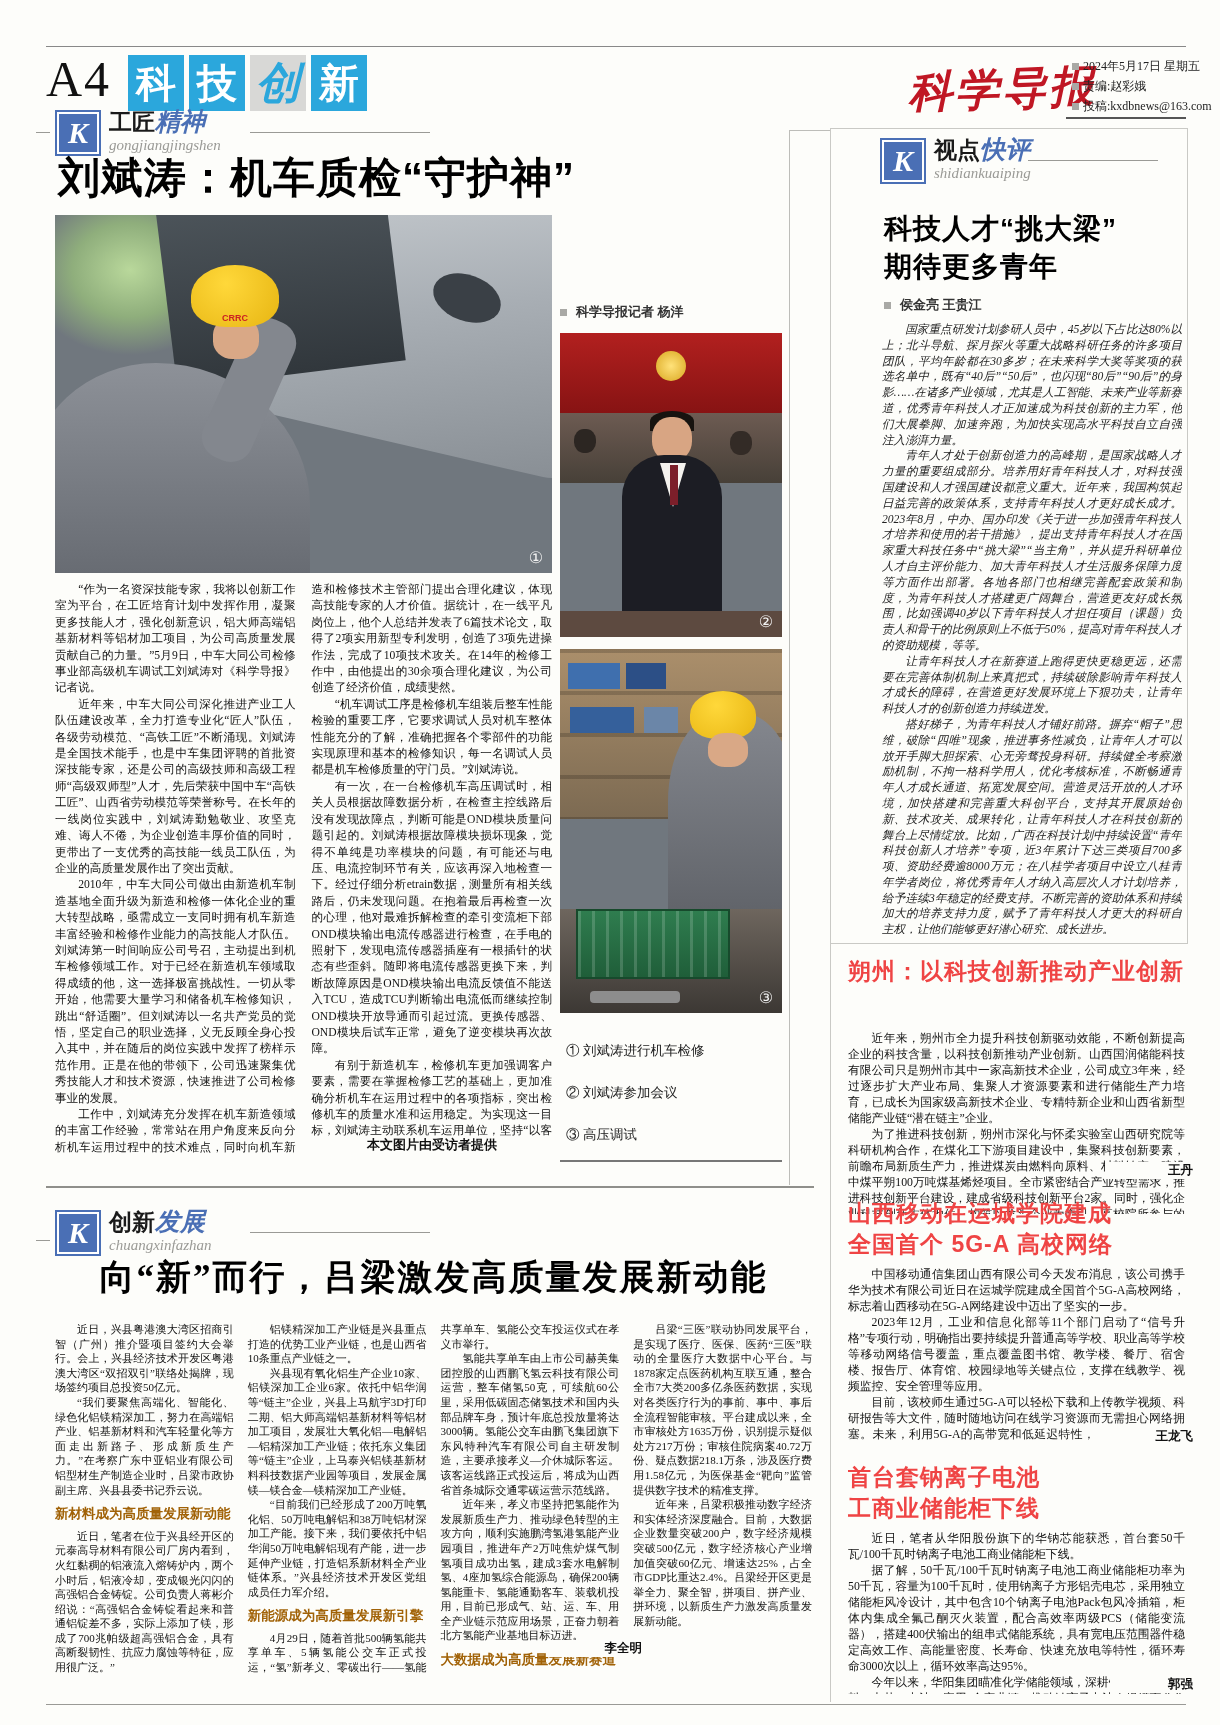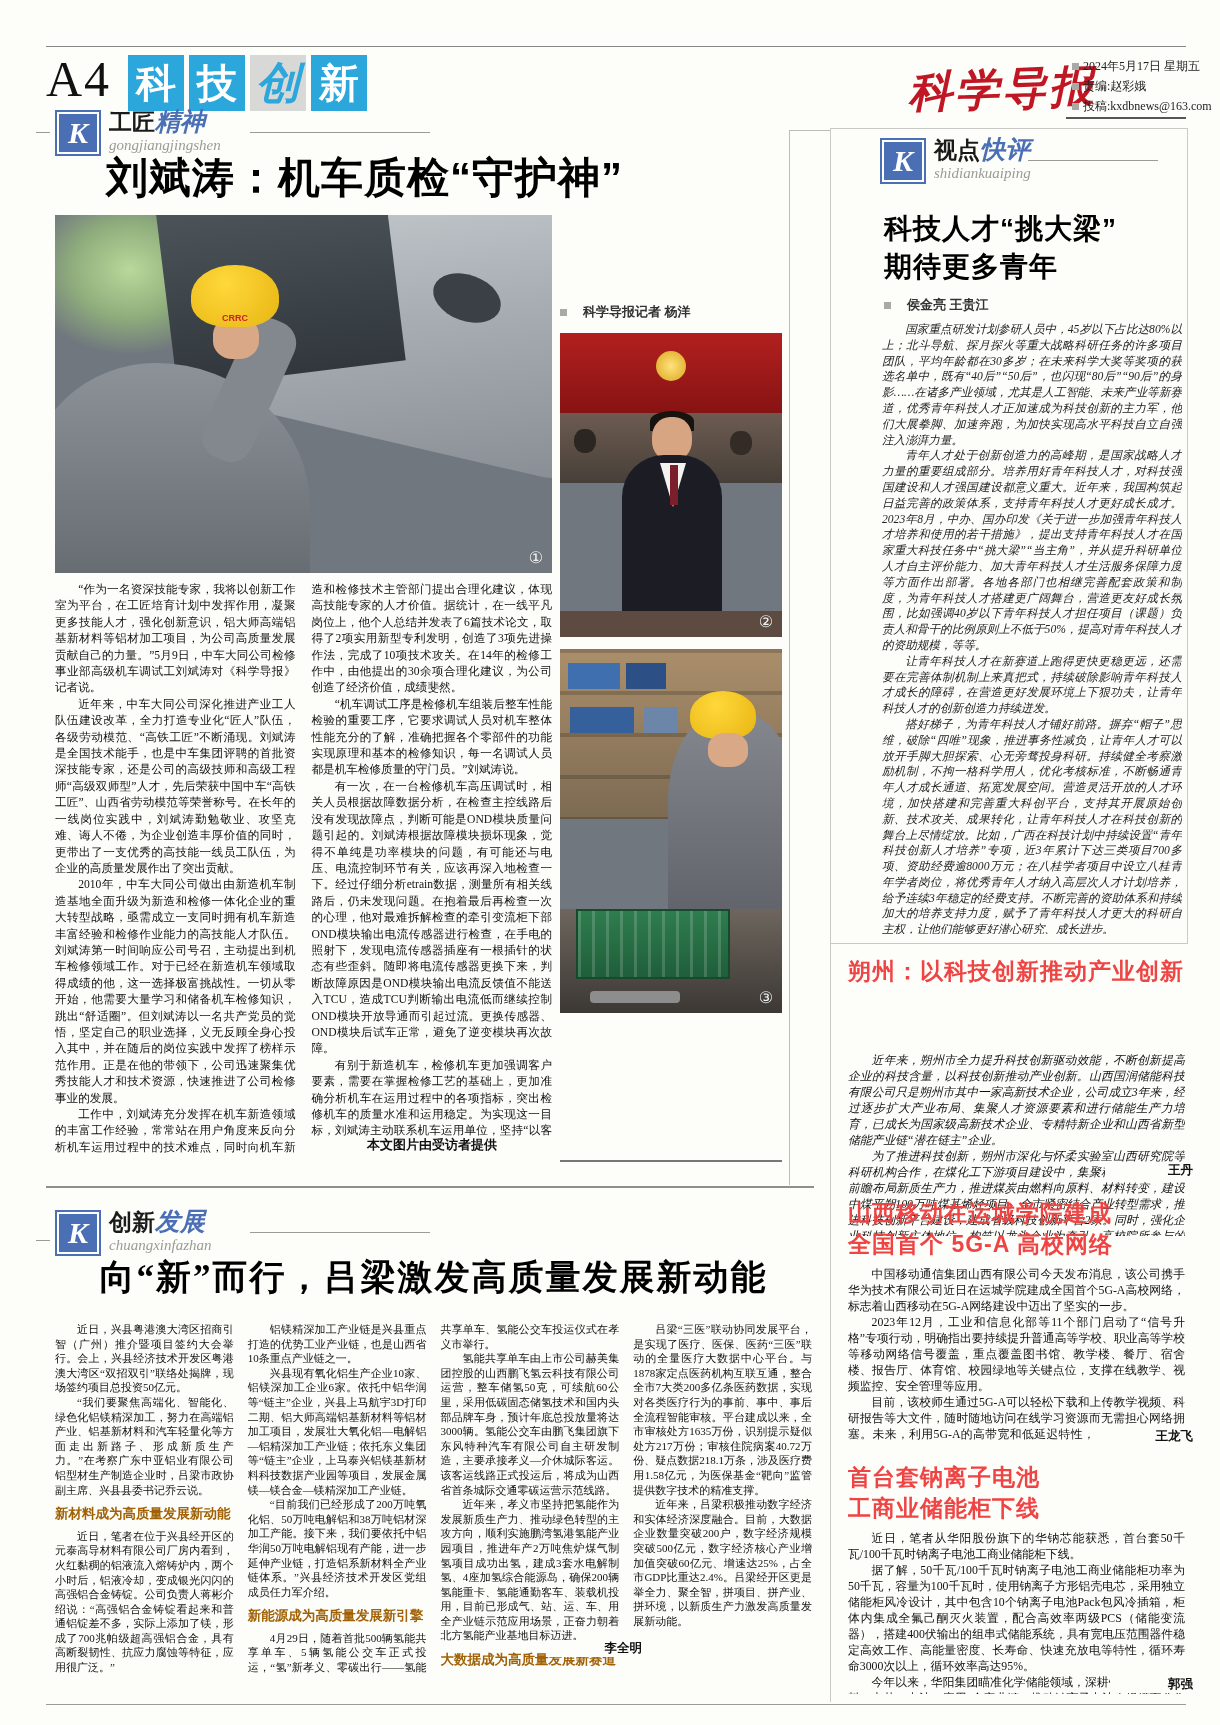--- a/index.html
+++ b/index.html
@@ -29,26 +29,26 @@
   .kbox span{color:#fff;font-family:"Liberation Serif",serif;font-style:italic;font-weight:bold;font-size:30px;}
   .colname{font-size:23px;line-height:24px;white-space:nowrap;}
   .cn-black{font-weight:bold;color:#1a1a1a;font-family:"Liberation Sans",sans-serif;}
   .cn-blue{font-weight:bold;color:#4a6fb5;font-style:italic;font-size:25px;}
   .pinyin{font-style:italic;color:#9a9a96;font-size:15px;margin-top:2px;}
   .badgeline{position:absolute;background:#9a9a96;height:1px;}
 
   
   .mainhead{position:absolute;font-family:"Liberation Sans",sans-serif;font-weight:bold;
             color:#000;letter-spacing:1px;}
-  .h-liu{font-size:42px;margin-left:48px;}
+  .h-liu{font-size:42px;}
   .h-luliang{font-size:35px;font-family:"Liberation Serif",serif;font-weight:800;text-align:center;letter-spacing:2px;}
   .h-comment{font-size:28px;line-height:38px;}
   .h-side{font-size:23px;line-height:31px;letter-spacing:1px;font-family:"Liberation Sans",sans-serif;font-weight:bold;position:absolute;color:#ef4444;}
 
-  .byline{position:absolute;font-size:13px;font-weight:bold;color:#333;display:flex;align-items:center;gap:16px;
+  .byline{position:absolute;font-size:13px;font-weight:bold;color:#333;display:flex;align-items:center;gap:9px;
           font-family:"Liberation Sans",sans-serif;}
 
   
   .body-cols{position:absolute;overflow:hidden;text-align:justify;}
   .para{margin:0;text-indent:2em;}
   .subhead{margin:10px 0 7px 0;font-family:"Liberation Sans",sans-serif;font-size:13.5px;color:#a16207;}
   .t-main{font-size:11.6px;line-height:16.4px;column-count:2;column-gap:16px;}
   .t-comment{font-size:11.6px;line-height:15.8px;font-style:italic;color:#222;}
   .t-side{font-size:11.8px;line-height:16px;}
   .t-bottom{font-size:11px;line-height:14.6px;column-count:4;column-gap:14px;}
@@ -195,20 +195,25 @@
     <div class="pp p3-box4"></div>
     <div class="pp p3-man"></div>
     <div class="pp p3-helmet"></div>
     <div class="pp p3-face"></div>
     <div class="pp p3-table"></div>
     <div class="pp p3-board"></div>
     <div class="pp p3-tool"></div>
     <div class="pnum">③</div>
   </div>
 
+  <div class="captions" style="left:566px;top:1042px;width:212px;">
+      <div class="caption">① 刘斌涛进行机车检修</div>
+      <div class="caption">② 刘斌涛参加会议</div>
+      <div class="caption">③ 高压调试</div>
+    </div>
   <div class="hline" style="left:560px;top:1160px;width:222px;background:#777;height:2px;"></div>
 
   <div class="body-cols t-main" style="left:55px;top:582px;width:497px;height:578px;">
       <p class="para">“作为一名资深技能专家，我将以创新工作室为平台，在工匠培育计划中发挥作用，凝聚更多技能人才，强化创新意识，铝大师高端铝基新材料等铝材加工项目，为公司高质量发展贡献自己的力量。”5月9日，中车大同公司检修事业部高级机车调试工刘斌涛对《科学导报》记者说。</p>
       <p class="para">近年来，中车大同公司深化推进产业工人队伍建设改革，全力打造专业化“匠人”队伍，各级劳动模范、“高铁工匠”不断涌现。刘斌涛是全国技术能手，也是中车集团评聘的首批资深技能专家，还是公司的高级技师和高级工程师“高级双师型”人才，先后荣获中国中车“高铁工匠”、山西省劳动模范等荣誉称号。在长年的一线岗位实践中，刘斌涛勤勉敬业、攻坚克难、诲人不倦，为企业创造丰厚价值的同时，更带出了一支优秀的高技能一线员工队伍，为企业的高质量发展作出了突出贡献。</p>
       <p class="para">2010年，中车大同公司做出由新造机车制造基地全面升级为新造和检修一体化企业的重大转型战略，亟需成立一支同时拥有机车新造丰富经验和检修作业能力的高技能人才队伍。刘斌涛第一时间响应公司号召，主动提出到机车检修领域工作。对于已经在新造机车领域取得成绩的他，这一选择极富挑战性。一切从零开始，他需要大量学习和储备机车检修知识，跳出“舒适圈”。但刘斌涛以一名共产党员的觉悟，坚定自己的职业选择，义无反顾全身心投入其中，并在随后的岗位实践中发挥了榜样示范作用。正是在他的带领下，公司迅速聚集优秀技能人才和技术资源，快速推进了公司检修事业的发展。</p>
       <p class="para">工作中，刘斌涛充分发挥在机车新造领域的丰富工作经验，常常站在用户角度来反向分析机车运用过程中的技术难点，同时向机车新造和检修技术主管部门提出合理化建议，体现高技能专家的人才价值。据统计，在一线平凡岗位上，他个人总结并发表了6篇技术论文，取得了2项实用新型专利发明，创造了3项先进操作法，完成了10项技术攻关。在14年的检修工作中，由他提出的30余项合理化建议，为公司创造了经济价值，成绩斐然。</p>
       <p class="para">“机车调试工序是检修机车组装后整车性能检验的重要工序，它要求调试人员对机车整体性能充分的了解，准确把握各个零部件的功能实现原理和基本的检修知识，每一名调试人员都是机车检修质量的守门员。”刘斌涛说。</p>
       <p class="para">有一次，在一台检修机车高压调试时，相关人员根据故障数据分析，在检查主控线路后没有发现故障点，判断可能是OND模块质量问题引起的。刘斌涛根据故障模块损坏现象，觉得不单纯是功率模块的问题，有可能还与电压、电流控制环节有关，应该再深入地检查一下。经过仔细分析etrain数据，测量所有相关线路后，仍未发现问题。在抱着最后再检查一次的心理，他对最难拆解检查的牵引变流柜下部OND模块输出电流传感器进行检查，在手电的照射下，发现电流传感器插座有一根插针的状态有些歪斜。随即将电流传感器更换下来，判断故障原因是OND模块输出电流反馈值不能送入TCU，造成TCU判断输出电流低而继续控制OND模块开放导通而引起过流。更换传感器、OND模块后试车正常，避免了逆变模块再次故障。</p>
       <p class="para">有别于新造机车，检修机车更加强调客户要素，需要在掌握检修工艺的基础上，更加准确分析机车在运用过程中的各项指标，突出检修机车的质量水准和运用稳定。为实现这一目标，刘斌涛主动联系机车运用单位，坚持“以客户为本”的理念来开展工作，认真听取客户意见，形成合力共同提高检修机车性能。此外，他多次赴铁路机务段，为司乘人员详细讲解机车运用技术，现场解决机车调试问题，大幅缩短机车上线零公里整备时间，有力提高机车在段运用效率，受到客户的高度评价。</p>
@@ -265,21 +270,21 @@
     <span>侯金亮 王贵江</span>
   </div>
   <div class="body-cols t-comment" style="left:882px;top:322px;width:300px;height:612px;">
       <p class="para">国家重点研发计划参研人员中，45岁以下占比达80%以上；北斗导航、探月探火等重大战略科研任务的许多项目团队，平均年龄都在30多岁；在未来科学大奖等奖项的获选名单中，既有“40后”“50后”，也闪现“80后”“90后”的身影……在诸多产业领域，尤其是人工智能、未来产业等新赛道，优秀青年科技人才正加速成为科技创新的主力军，他们大展拳脚、加速奔跑，为加快实现高水平科技自立自强注入澎湃力量。</p>
       <p class="para">青年人才处于创新创造力的高峰期，是国家战略人才力量的重要组成部分。培养用好青年科技人才，对科技强国建设和人才强国建设都意义重大。近年来，我国构筑起日益完善的政策体系，支持青年科技人才更好成长成才。2023年8月，中办、国办印发《关于进一步加强青年科技人才培养和使用的若干措施》，提出支持青年科技人才在国家重大科技任务中“挑大梁”“当主角”，并从提升科研单位人才自主评价能力、加大青年科技人才生活服务保障力度等方面作出部署。各地各部门也相继完善配套政策和制度，为青年科技人才搭建更广阔舞台，营造更友好成长氛围，比如强调40岁以下青年科技人才担任项目（课题）负责人和骨干的比例原则上不低于50%，提高对青年科技人才的资助规模，等等。</p>
       <p class="para">让青年科技人才在新赛道上跑得更快更稳更远，还需要在完善体制机制上来真把式，持续破除影响青年科技人才成长的障碍，在营造更好发展环境上下狠功夫，让青年科技人才的创新创造力持续迸发。</p>
       <p class="para">搭好梯子，为青年科技人才铺好前路。摒弃“帽子”思维，破除“四唯”现象，推进事务性减负，让青年人才可以放开手脚大胆探索、心无旁骛投身科研。持续健全考察激励机制，不拘一格科学用人，优化考核标准，不断畅通青年人才成长通道、拓宽发展空间。营造灵活开放的人才环境，加快搭建和完善重大科创平台，支持其开展原始创新、技术攻关、成果转化，让青年科技人才在科技创新的舞台上尽情绽放。比如，广西在科技计划中持续设置“青年科技创新人才培养”专项，近3年累计下达三类项目700多项、资助经费逾8000万元；在八桂学者项目中设立八桂青年学者岗位，将优秀青年人才纳入高层次人才计划培养，给予连续3年稳定的经费支持。不断完善的资助体系和持续加大的培养支持力度，赋予了青年科技人才更大的科研自主权，让他们能够更好潜心研究、成长进步。</p>
     </div>
 
   <div class="h-side" style="left:848px;top:956px;width:338px;">朔州：以科技创新推动产业创新</div>
-  <div class="body-cols t-side" style="left:848px;top:1052px;width:337px;height:184px;font-style:italic;">
+  <div class="body-cols t-side" style="left:848px;top:1030px;width:337px;height:184px;">
       <p class="para">近年来，朔州市全力提升科技创新驱动效能，不断创新提高企业的科技含量，以科技创新推动产业创新。山西国润储能科技有限公司只是朔州市其中一家高新技术企业，公司成立3年来，经过逐步扩大产业布局、集聚人才资源要素和进行储能生产力培育，已成长为国家级高新技术企业、专精特新企业和山西省新型储能产业链“潜在链主”企业。</p>
       <p class="para">为了推进科技创新，朔州市深化与怀柔实验室山西研究院等科研机构合作，在煤化工下游项目建设中，集聚科技创新要素，前瞻布局新质生产力，推进煤炭由燃料向原料、材料转变，建设中煤平朔100万吨煤基烯烃项目。全市紧密结合产业转型需求，推进科技创新平台建设，建成省级科技创新平台2家。同时，强化企业科技创新主体地位，构筑以龙头企业为牵引、高校院所参与的产业链关键技术攻关机制，实现产学研深度融合，推动更多科技创新成果转化为新的产业增长点。</p>
     </div>
   <div class="endbyline" style="left:1105px;top:1162px;width:80px;">王丹</div>
 
   <div class="h-side" style="left:848px;top:1198px;width:338px;">
     <div>山西移动在运城学院建成</div>
     <div>全国首个 5G-A 高校网络</div>
   </div>
   <div class="body-cols t-side" style="left:848px;top:1266px;width:337px;height:178px;">

